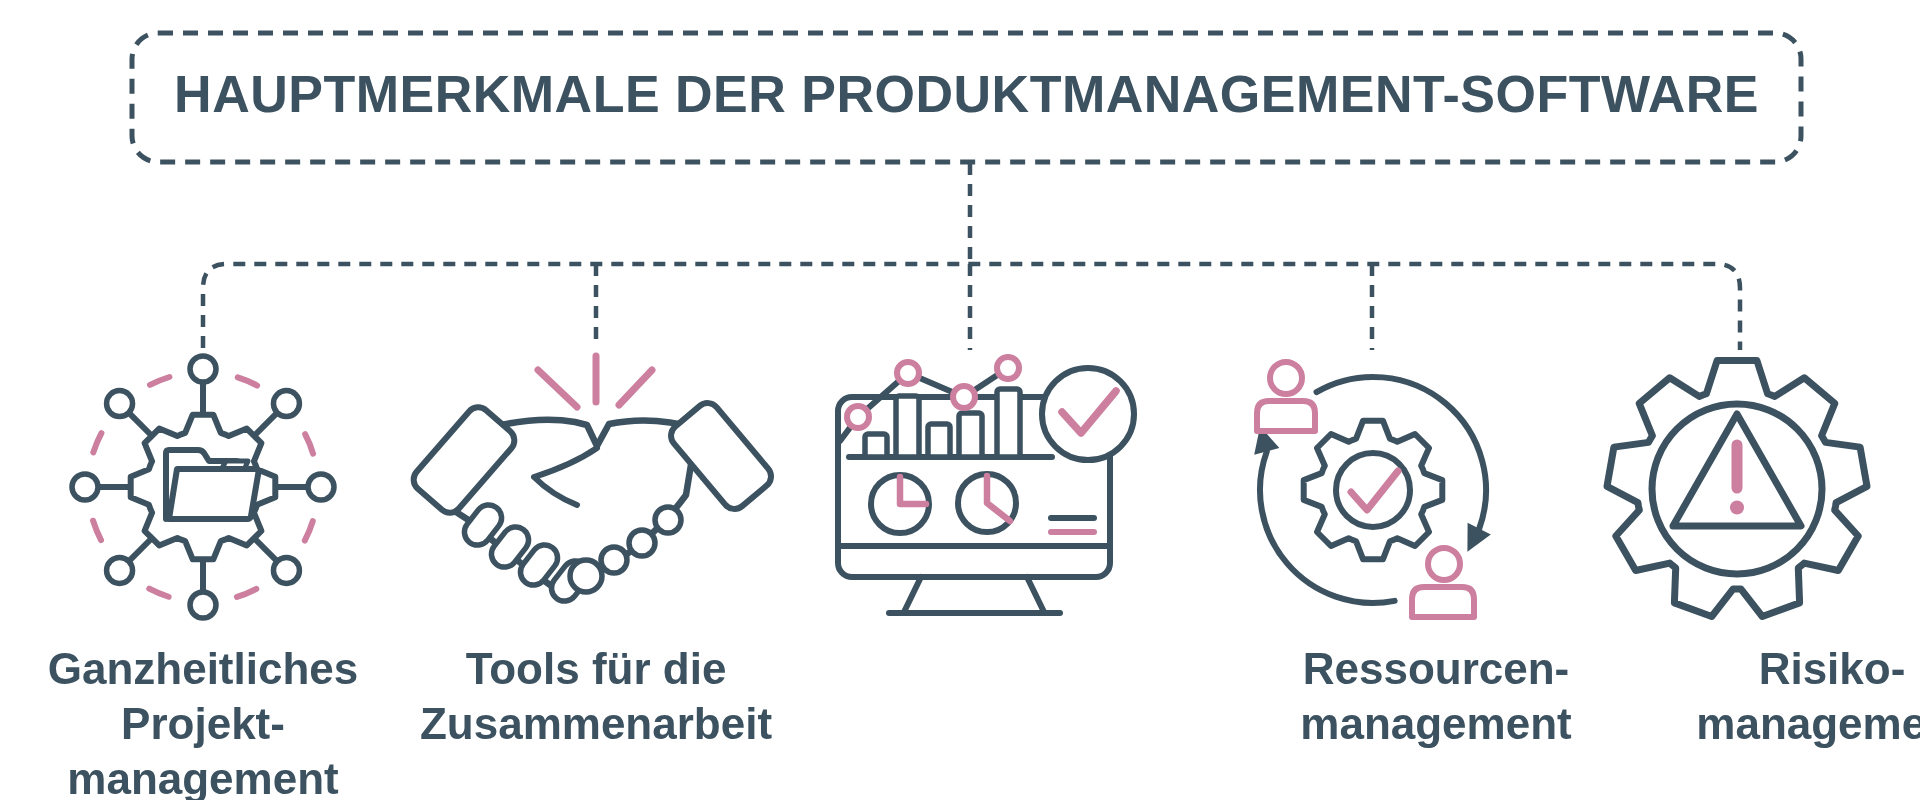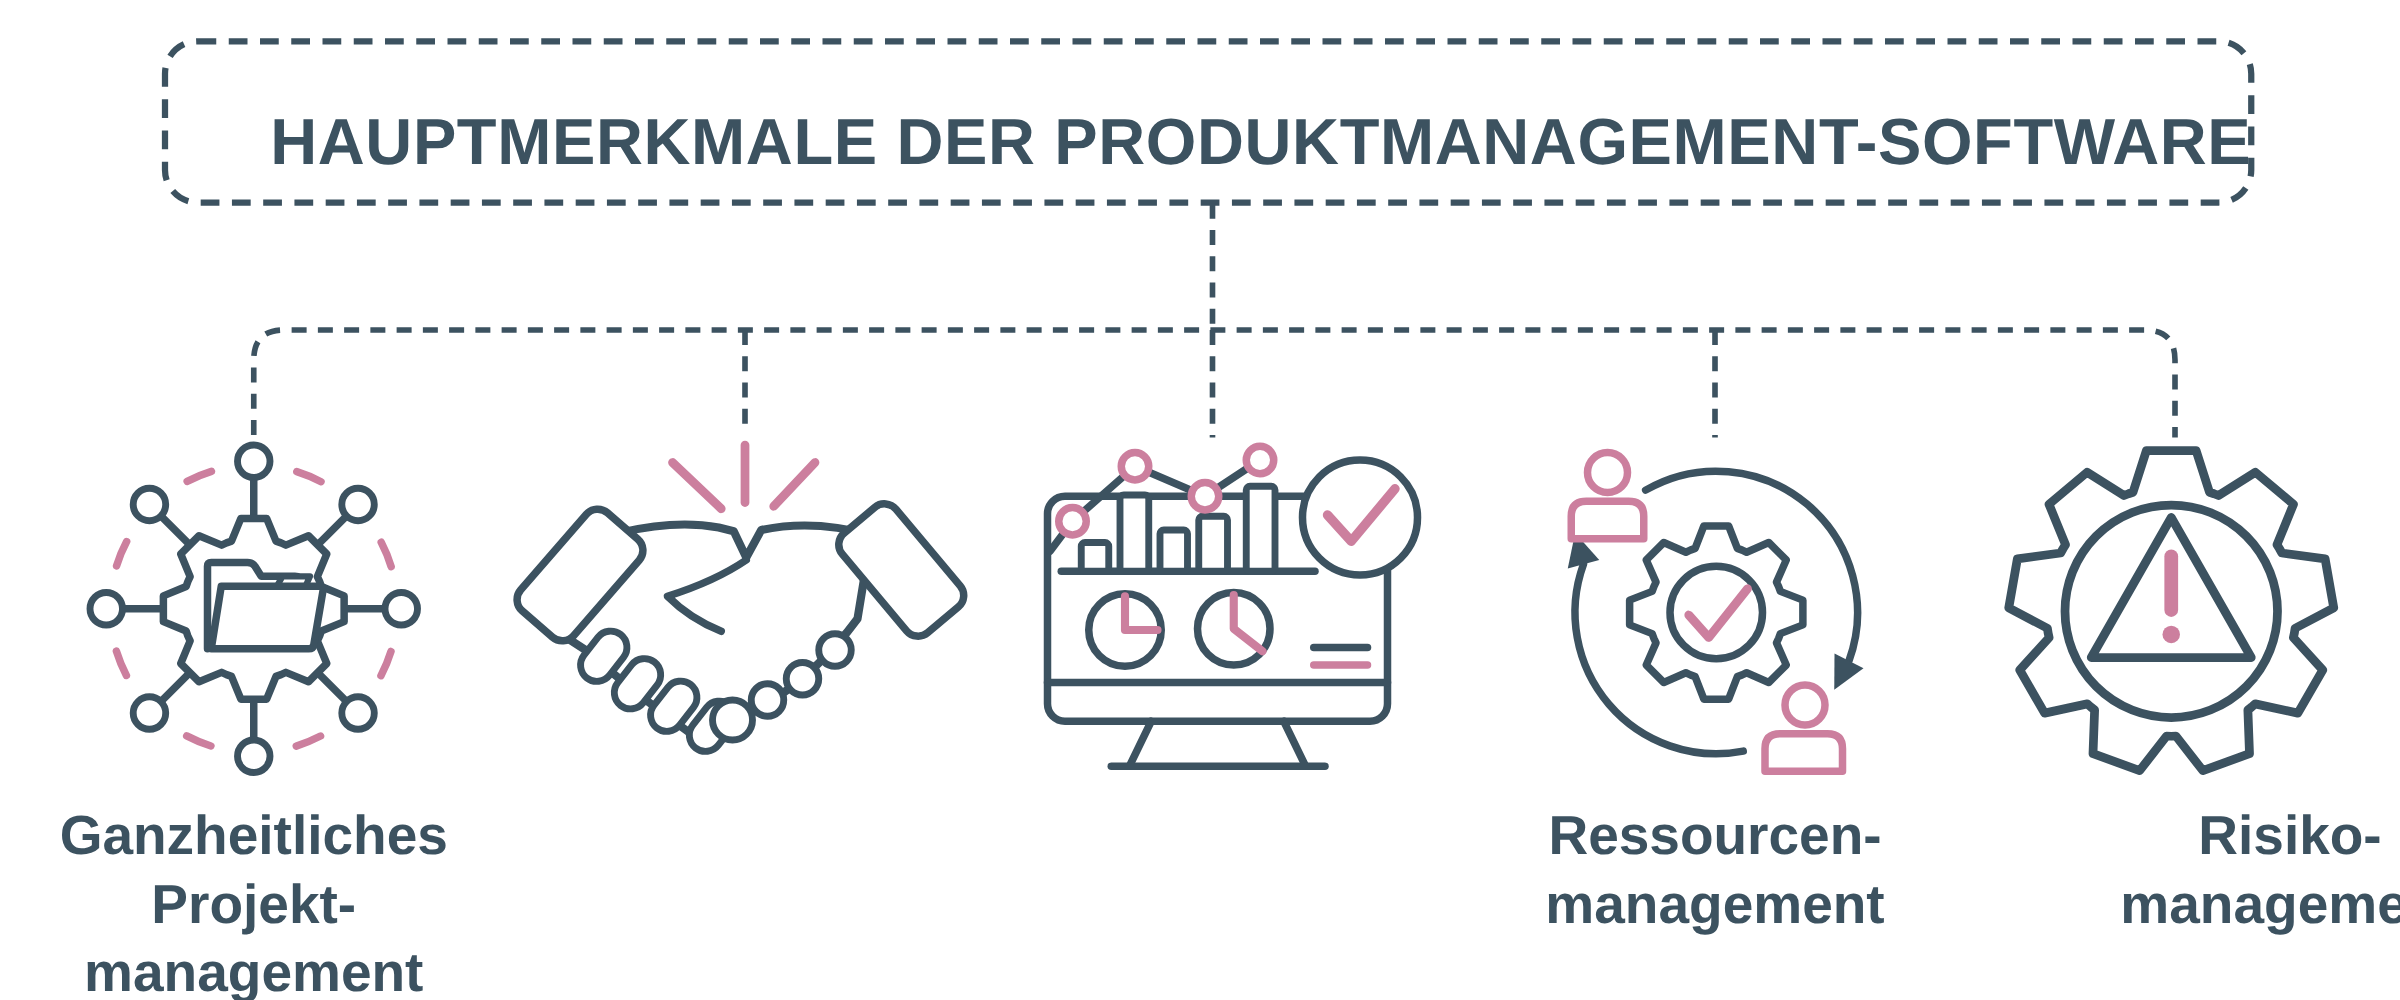--- a/index.html
+++ b/index.html
@@ -1,20 +1,20 @@
 <!DOCTYPE html>
 <html><head>
 <meta charset="utf-8">
 <style>
   html,body{margin:0;padding:0;background:#fff;}
   .stage{position:relative;width:1920px;height:800px;background:var(--bg,#fff);overflow:hidden;
          font-family:"Liberation Sans","DejaVu Sans",sans-serif;}
   .stage svg{position:absolute;left:0;top:0;}
-  .title-box{position:absolute;left:132px;top:49px;width:1669px;height:129px;
-             display:flex;align-items:center;justify-content:flex-end;}
+  .title-box{position:absolute;left:132px;top:29px;width:1669px;height:129px;
+             display:flex;align-items:center;justify-content:center;}
   .title-box h1{margin:0;font-size:52px;font-weight:800;letter-spacing:.5px;color:var(--dark,#3c5260);
                 white-space:nowrap;}
   .label{position:absolute;top:641px;transform:translateX(-50%);text-align:center;
          white-space:pre-line;font-size:44px;line-height:55px;font-weight:600;color:var(--dark,#3c5260);}
 </style>
 </head>
 <body>
 
 <div class="stage" style="--dark: #3C5260; --pink: #CC7F9E; --bg: #FFFFFF;">
   <svg width="1920" height="800" viewBox="0 0 1920 800">
@@ -111,17 +111,19 @@
         <path d="M 1737,445 V 488" stroke="#CC7F9E" stroke-width="11" stroke-linecap="round"></path>
         <circle cx="1737" cy="507.5" r="7" fill="#CC7F9E"></circle>
       </g>
     </svg>
   <div class="title-box">
     <h1>HAUPTMERKMALE DER PRODUKTMANAGEMENT-SOFTWARE</h1>
   </div>
   <div class="label" style="left:203px">Ganzheitliches
 Projekt-
 management</div>
-  <div class="label" style="left:1372px">Ressourcen-
+  <div class="label" style="left:596px">Tools für die
+Zusammenarbeit</div>
+  <div class="label" style="left:1436px">Ressourcen-
 management</div>
   <div class="label" style="left:1832px">Risiko-
 management</div>
 </div>
 
 </body></html>

